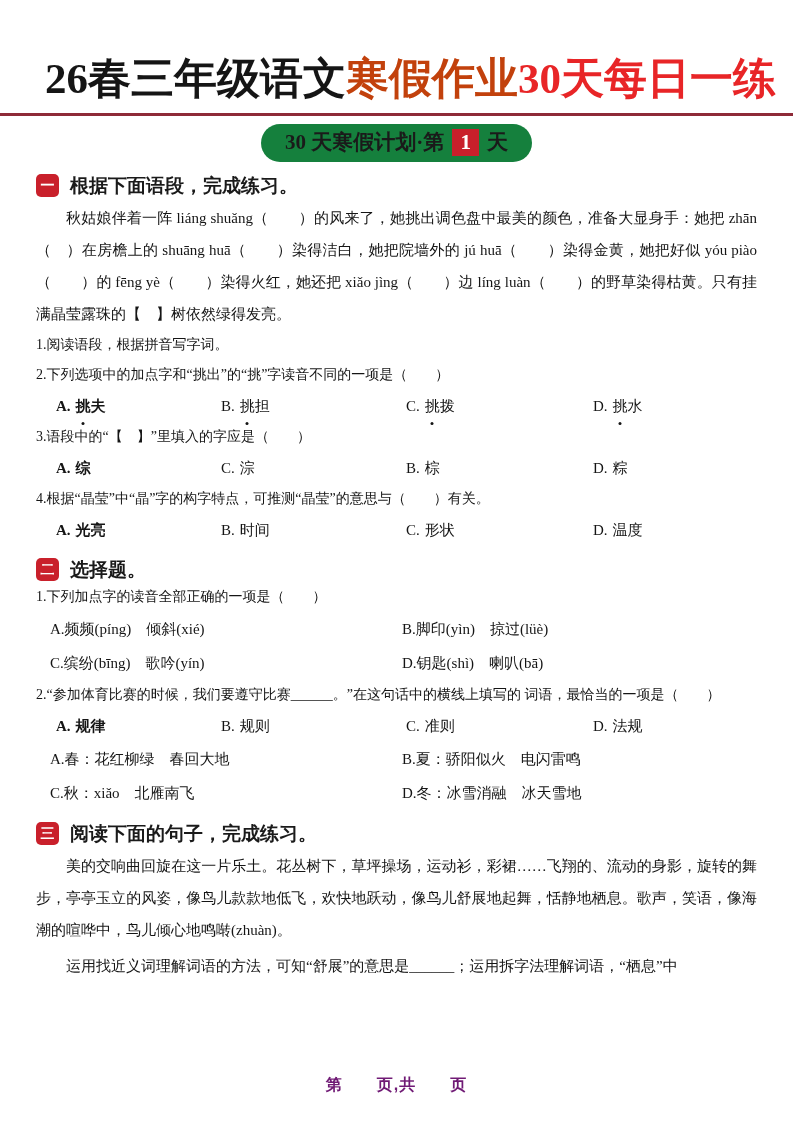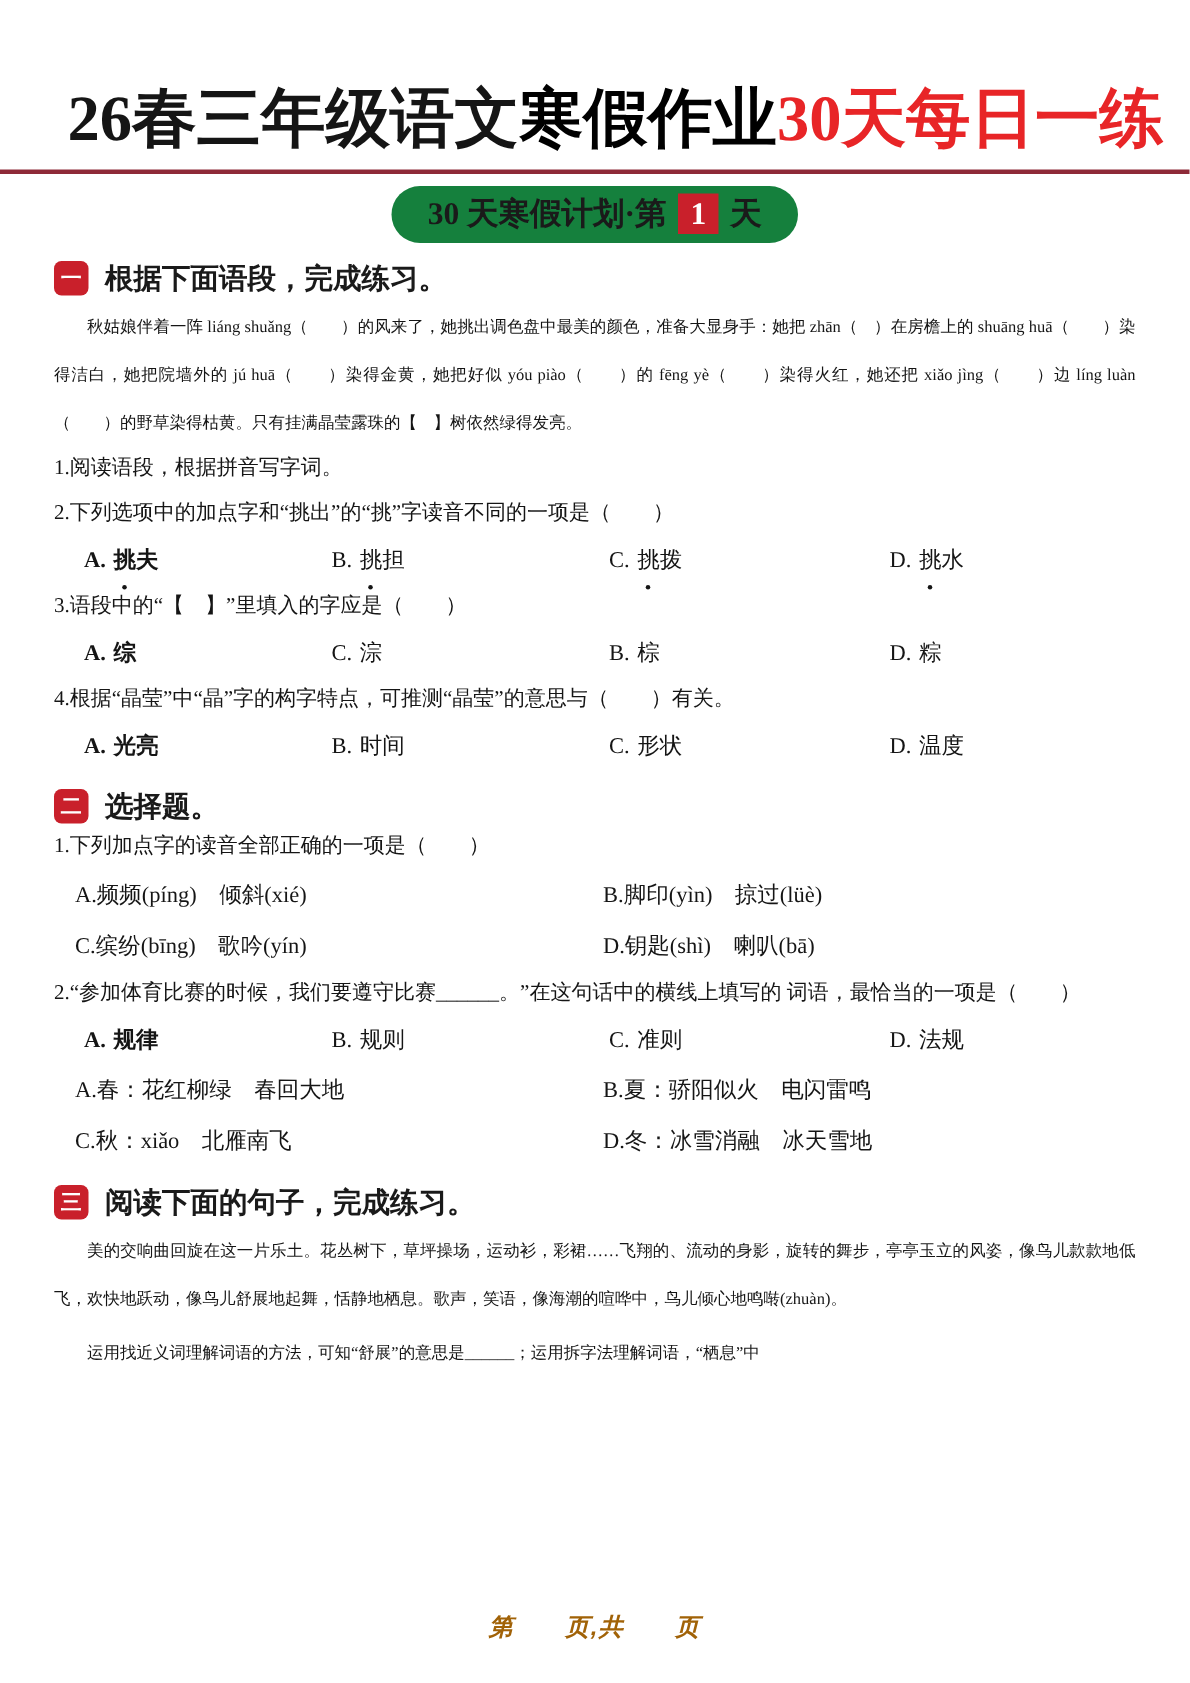--- a/index.html
+++ b/index.html
@@ -20,21 +20,21 @@
     border-bottom: 3px solid #8e2a38;
     padding-bottom: 5px;
   }
   .title {
     font-size: 43px;
     font-weight: bold;
     letter-spacing: 0px;
     white-space: nowrap;
   }
   .t-black { color: #151515; margin-left: 28px; }
-  .t-blue  { color: #000000; }
+  .t-blue  { color: #c2410c; }
   .t-red   { color: #e82527; }
 
   .badge-row { text-align: center; margin-top: 8px; }
   .badge {
     display: inline-block;
     background: #15803d;
     border-radius: 20px;
     padding: 4px 24px 6px 24px;
     font-size: 21px;
     font-weight: bold;
@@ -68,21 +68,21 @@
     background: #c9202b;
     color: #ffffff;
     border-radius: 5px;
     display: flex; align-items: center; justify-content: center;
     font-size: 14px;
     font-family: "Liberation Serif", serif;
     flex: 0 0 23px;
   }
 
   .passage {
-    font-size: 11px;
+    font-size: 15px;
     line-height: 32px;
     text-align: justify;
     text-indent: 2em;
     margin-top: 4px;
   }
 
   .question {
     font-size: 14px;
     line-height: 30px;
     padding-left: 15px;
@@ -127,22 +127,21 @@
   
   .footer {
     position: absolute;
     bottom: 26px;
     left: 0; right: 0;
     text-align: center;
     font-family: "Liberation Sans", "DejaVu Sans", sans-serif;
     font-weight: bold;
     font-size: 16px;
     letter-spacing: 1px;
-    color: #a16207;
-    font-style: italic;
+    color: #701a75;
   }
 </style>
 </head>
 <body>
 
 <div class="page">
 
   <div class="title-band">
     <div class="title">
       <span class="t-black">26春三年级语文</span><span class="t-blue">寒假作业</span><span class="t-red">30天每日一练</span>

